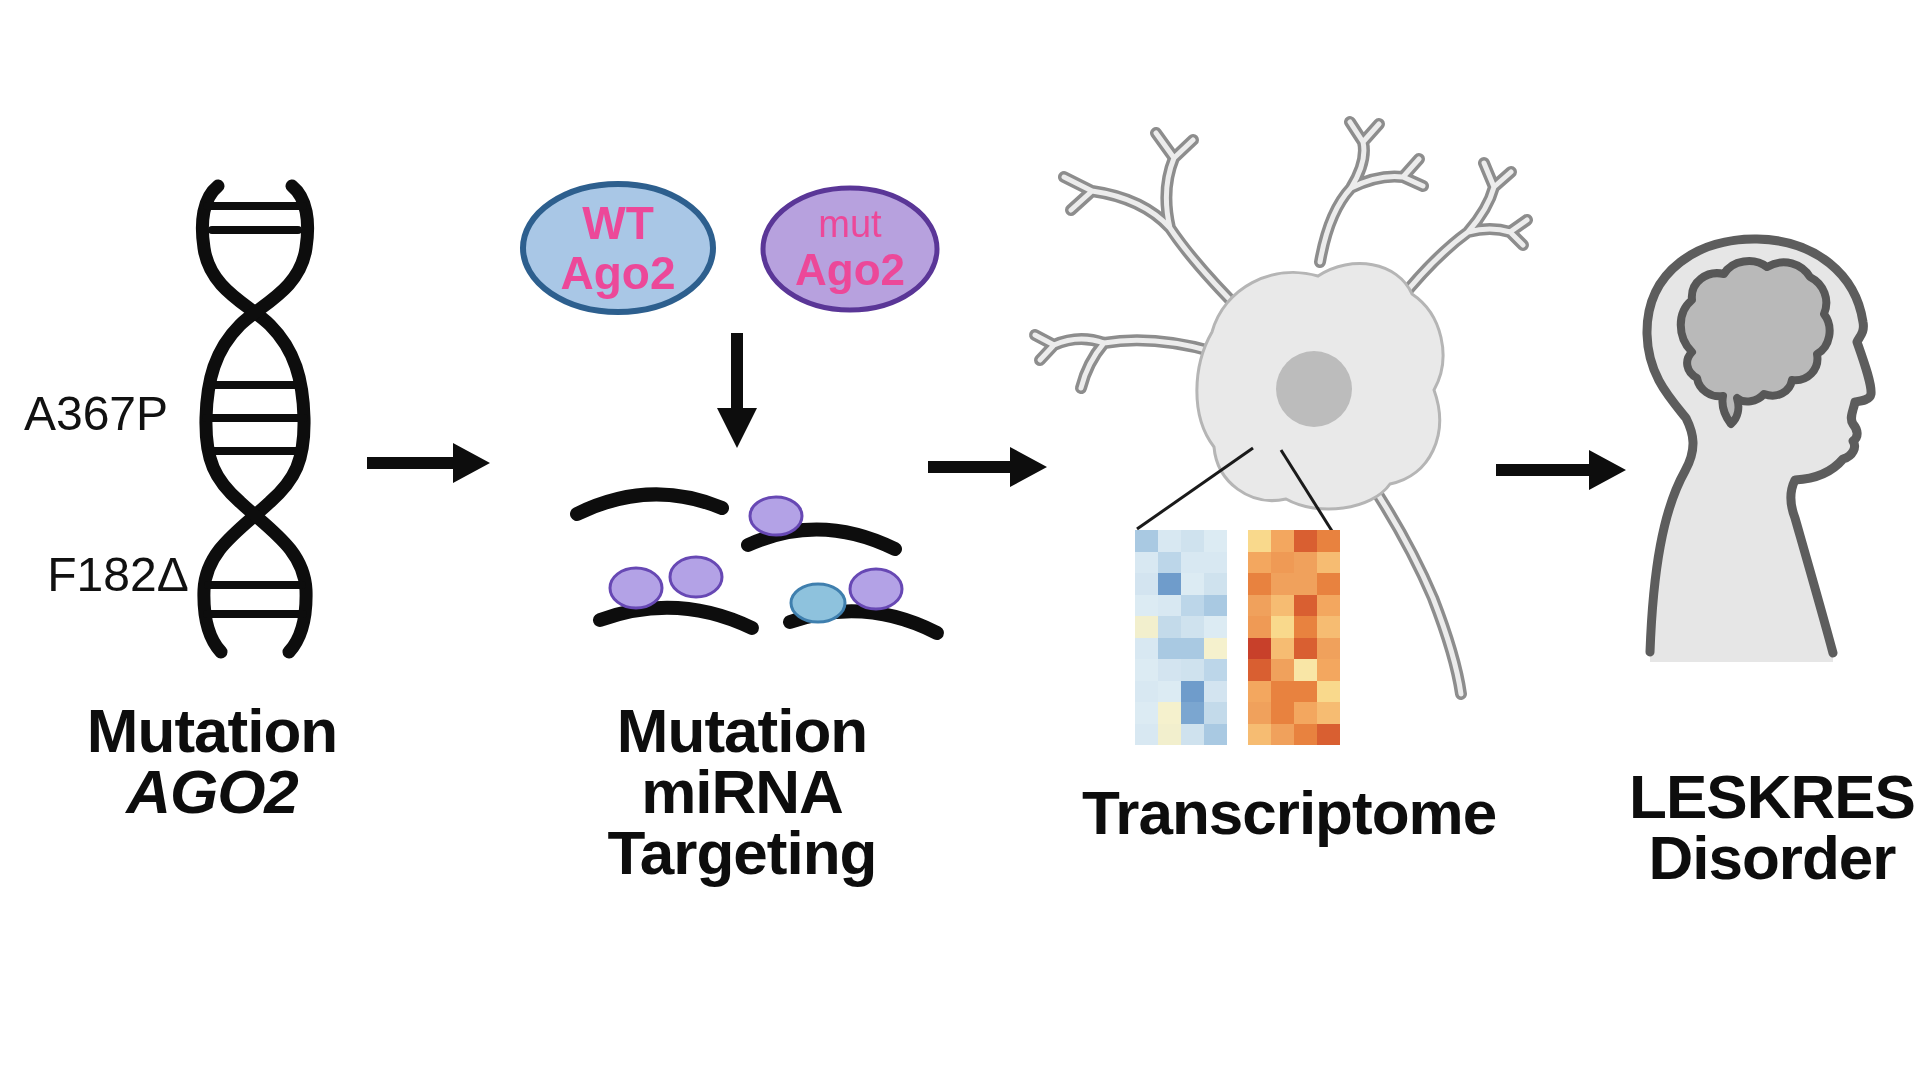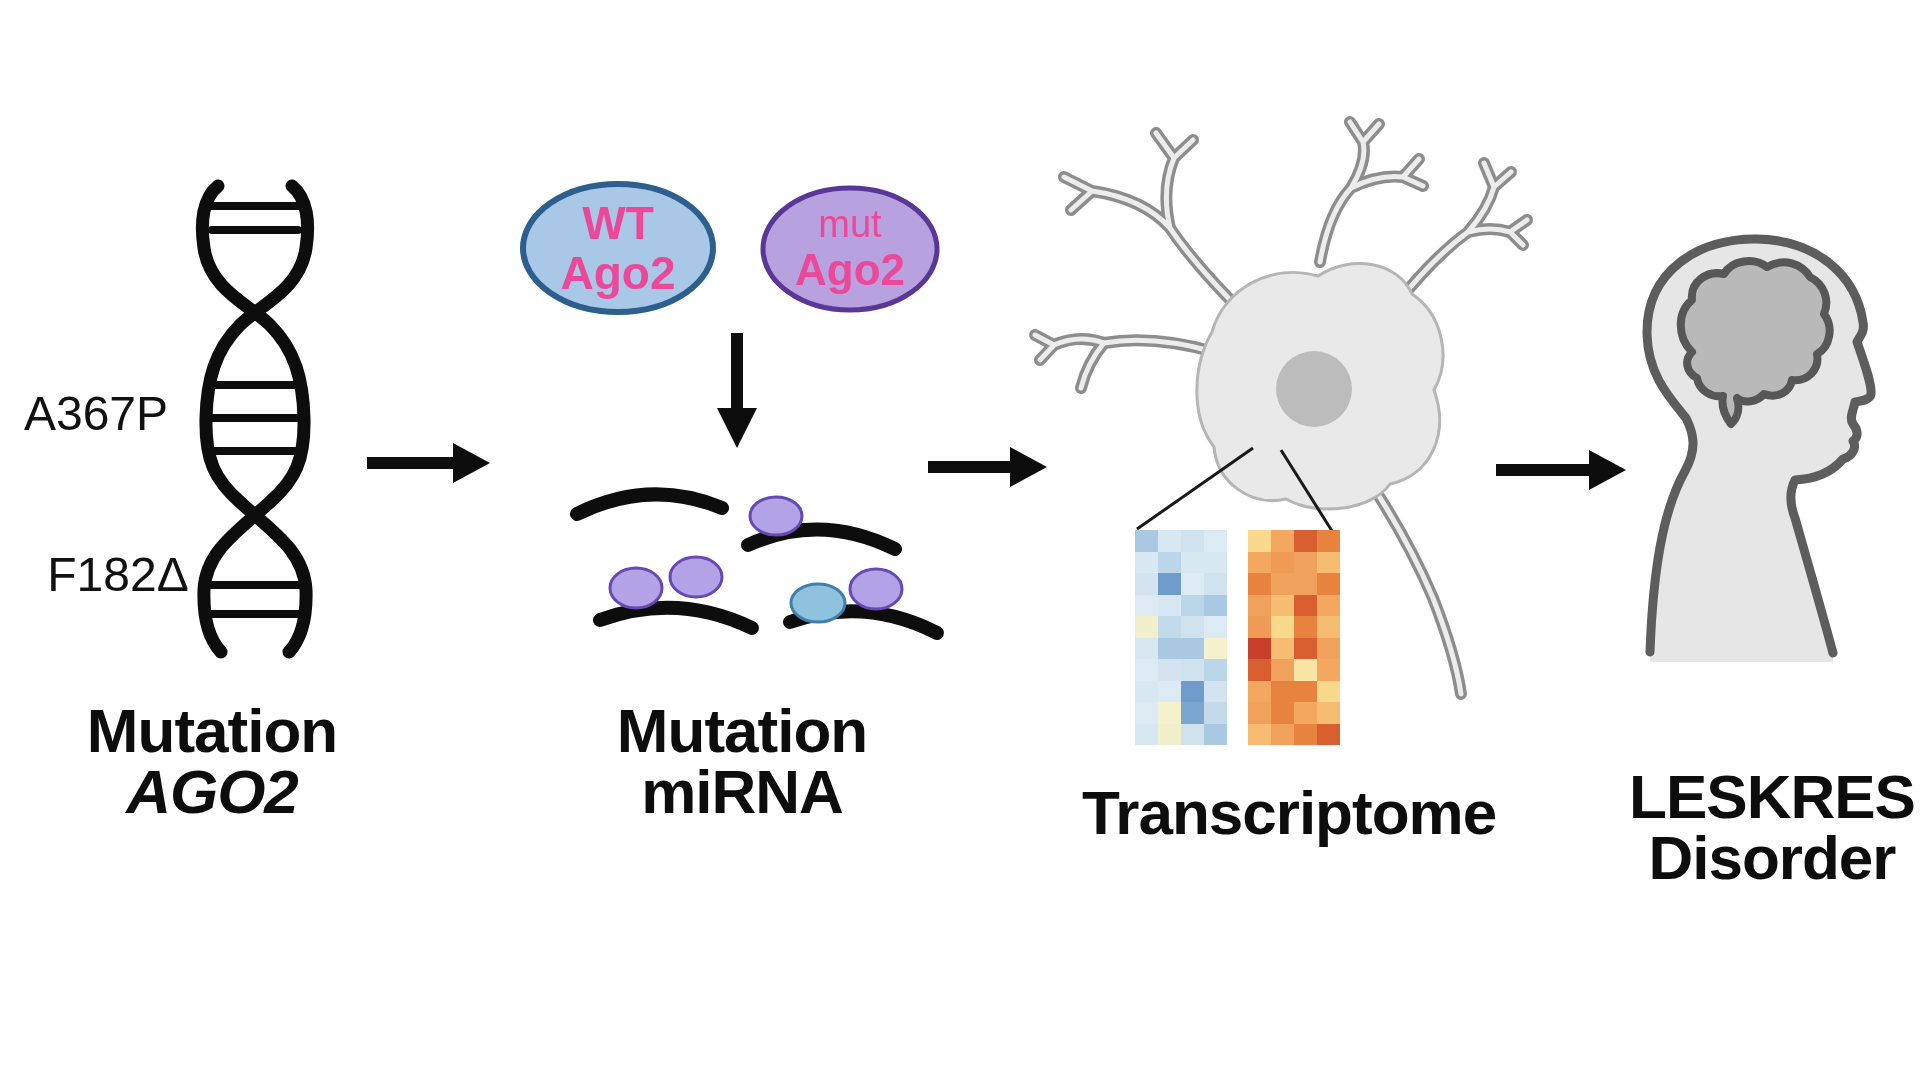--- a/index.html
+++ b/index.html
@@ -202,20 +202,21 @@
     <div class="l-bold44">Ago2</div>
   </div>
 
   <div class="caption" style="left:12px;top:700px;width:400px;">
     <div class="line">Mutation</div>
     <div class="line italic">AGO2</div>
   </div>
   <div class="caption" style="left:542px;top:700px;width:400px;">
     <div class="line">Mutation</div>
     <div class="line">miRNA</div>
+    <div class="line">Targeting</div>
   </div>
   <div class="caption" style="left:1039px;top:782px;width:500px;">
     <div class="line">Transcriptome</div>
   </div>
   <div class="caption" style="left:1572px;top:766px;width:400px;">
     <div class="line">LESKRES</div>
     <div class="line">Disorder</div>
   </div>
 
 </div>

